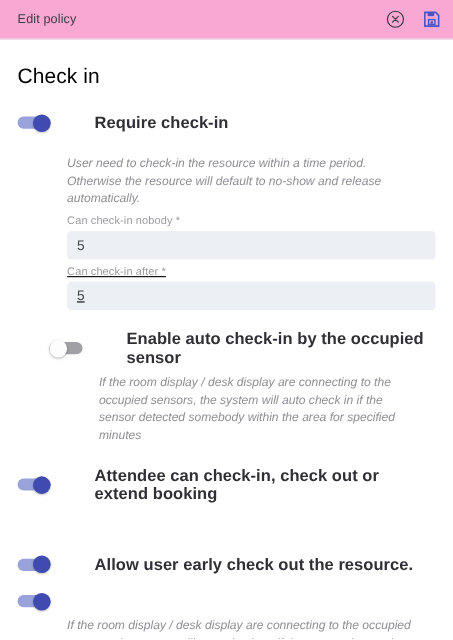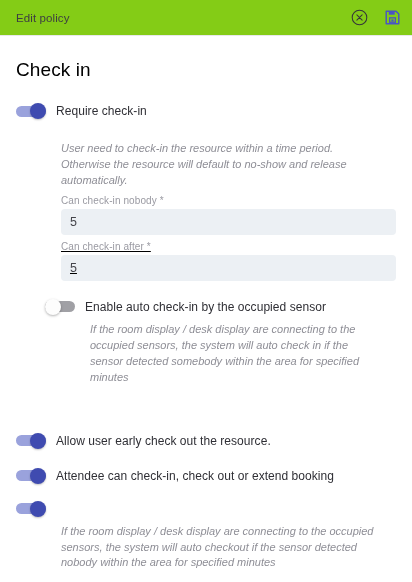--- a/index.html
+++ b/index.html
@@ -8,21 +8,21 @@
     width: 412px; height: 582px;
     background: #ffffff;
     font-family: "Liberation Sans", sans-serif;
     overflow: hidden;
   }
 
   
   .titlebar {
     position: relative;
     height: 36px;
-    background: #84cc16;
+    background: #f9a8d4;
     border-bottom: 1px solid #e8e8ea;
     display: flex;
     align-items: center;
     padding: 0 10px 0 16px;
   }
   .titlebar-title {
     font-size: 11.5px;
     color: #3d3d42;
     letter-spacing: .1px;
     flex: 1;
@@ -52,24 +52,25 @@
     letter-spacing: .1px;
   }
 
   
   .opt-row {
     display: flex;
     align-items: center;
     gap: 10px;
   }
   .opt-label {
-    font-size: 12px;
-    font-weight: normal;
+    font-size: 15px;
+    font-weight: bold;
     color: #2f2f35;
     letter-spacing: .05px;
+    margin-left: 30px;
   }
   .desc {
     font-size: 11px;
     font-style: italic;
     color: #8e8e96;
     line-height: 1.45;
     margin-left: 45px;
     padding-right: 18px;
   }
   .indent { margin-left: 29px; }
@@ -178,34 +179,34 @@
     <div class="opt-row indent">
       <div class="toggle off">
         <span class="track"></span>
         <span class="knob"></span>
       </div>
       <span class="opt-label">Enable auto check-in by the occupied sensor</span>
     </div>
     <div class="desc" style="margin-left:74px;padding-right:26px;margin-top:7px;">If the room display / desk display are connecting to the occupied sensors, the system will auto check in if the sensor detected somebody within the area for specified minutes</div>
   </div>
 
+  <div class="opt-row" style="margin-top:19px;">
+    <div class="toggle">
+      <span class="track"></span>
+      <span class="knob"></span>
+    </div>
+    <span class="opt-label">Attendee can check-in, check out or extend booking</span>
+  </div>
+
   <div class="opt-row" style="margin-top:47px;">
     <div class="toggle">
       <span class="track"></span>
       <span class="knob"></span>
     </div>
     <span class="opt-label">Allow user early check out the resource.</span>
-  </div>
-
-  <div class="opt-row" style="margin-top:19px;">
-    <div class="toggle">
-      <span class="track"></span>
-      <span class="knob"></span>
-    </div>
-    <span class="opt-label">Attendee can check-in, check out or extend booking</span>
   </div>
 
   <div style="margin-top:17px;">
     <div class="opt-row">
       <div class="toggle">
         <span class="track"></span>
         <span class="knob"></span>
       </div>
     </div>
     <div class="desc" style="margin-top:7px;">If the room display / desk display are connecting to the occupied sensors, the system will auto checkout if the sensor detected nobody within the area for specified minutes</div>

